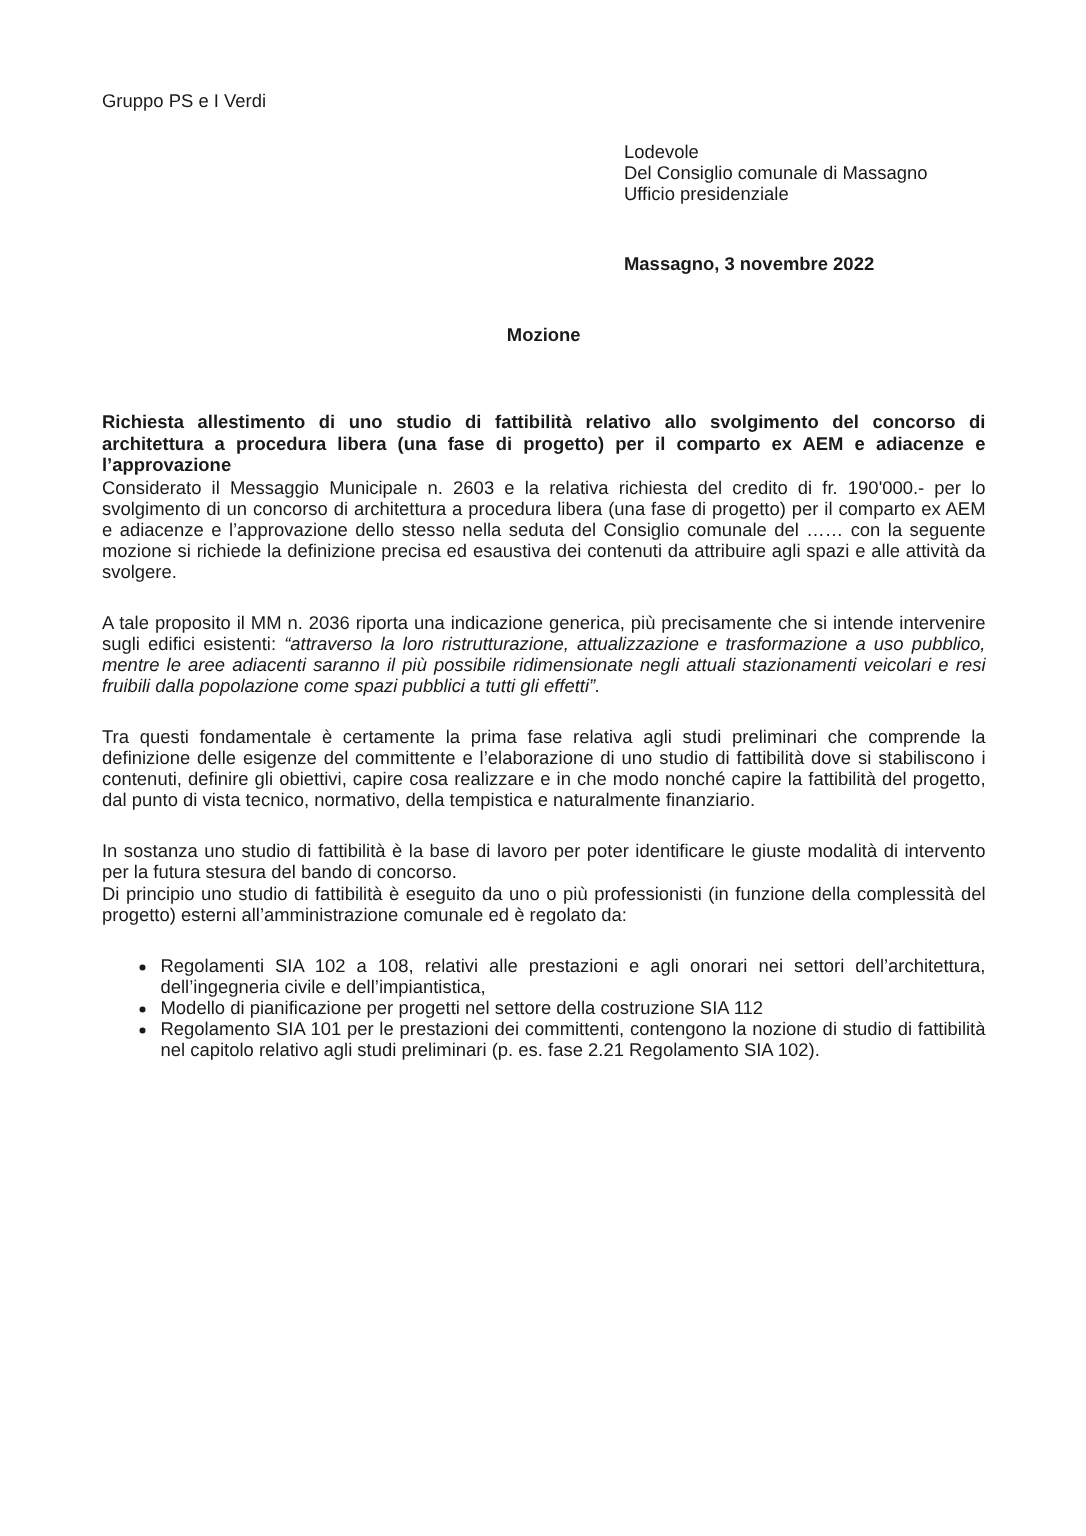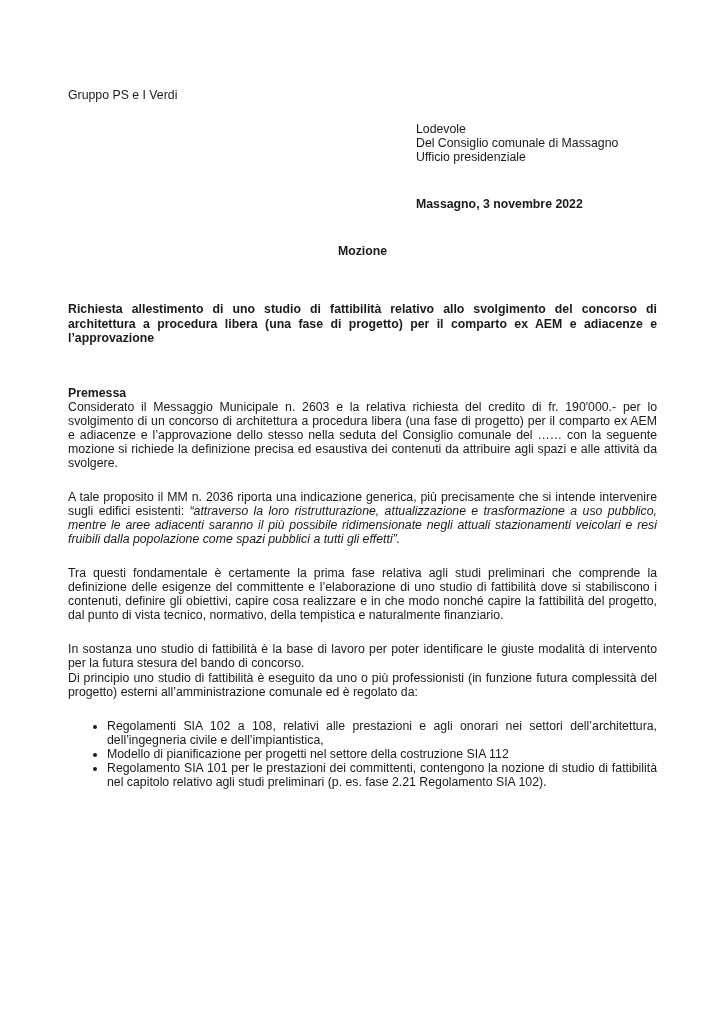--- a/index.html
+++ b/index.html
@@ -6,21 +6,21 @@
   .page {
     position: relative;
     width: 724px;
     height: 800px;
     box-sizing: border-box;
     background: #ffffff;
     color: #1a1a1a;
     font-family: "Liberation Sans", sans-serif;
     font-size: 12.3px;
     line-height: 14px;
-    padding: 88px 67px 0 68px;
+    padding: 60px 67px 0 68px;
     overflow: hidden;
   }
   .sender { text-align: left; }
   .recipient { margin-left: 348px; margin-top: 20px; }
   .dateline { margin-left: 348px; margin-top: 33px; font-weight: bold; }
   .doc-type { margin-top: 33px; font-weight: bold; text-align: center; }
   .doc-title {
     margin-top: 44px;
     font-weight: bold;
     text-align: justify;
@@ -51,35 +51,34 @@
     <div>Ufficio presidenziale</div>
   </div>
 
   <div class="dateline">Massagno, 3 novembre 2022</div>
 
   <div class="doc-type">Mozione</div>
 
   <div class="doc-title">Richiesta allestimento di uno studio di fattibilità relativo allo svolgimento del concorso di architettura a procedura libera (una fase di progetto) per il comparto ex AEM e adiacenze e l’approvazione</div>
 
   <div>
-    <div class="section-heading">Premessa</div>
 
     <p class="body-par">Considerato il Messaggio Municipale n. 2603 e la relativa richiesta del credito di fr. 190'000.- per lo svolgimento di un concorso di architettura a procedura libera (una fase di progetto) per il comparto ex AEM e adiacenze e l’approvazione dello stesso nella seduta del Consiglio comunale del …… con la seguente mozione si richiede la definizione precisa ed esaustiva dei contenuti da attribuire agli spazi e alle attività da svolgere.</p>
 
     <p class="body-par"><span>A tale proposito il MM n. 2036 riporta una indicazione generica, più precisamente che si intende intervenire sugli edifici esistenti: </span><span class="quote-italic">“attraverso la loro ristrutturazione, attualizzazione e trasformazione a uso pubblico, mentre le aree adiacenti saranno il più possibile ridimensionate negli attuali stazionamenti veicolari e resi fruibili dalla popolazione come spazi pubblici a tutti gli effetti”.</span></p>
 
 
     <p class="body-par">Tra questi fondamentale è certamente la prima fase relativa agli studi preliminari che comprende la definizione delle esigenze del committente e l’elaborazione di uno studio di fattibilità dove si stabiliscono i contenuti, definire gli obiettivi, capire cosa realizzare e in che modo nonché capire la fattibilità del progetto, dal punto di vista tecnico, normativo, della tempistica e naturalmente finanziario.</p>
 
     <p class="body-par no-gap">In sostanza uno studio di fattibilità è la base di lavoro per poter identificare le giuste modalità di intervento per la futura stesura del bando di concorso.</p>
   </div>
 
   <div>
 
-    <p class="body-par">Di principio uno studio di fattibilità è eseguito da uno o più professionisti (in funzione futura complessità del progetto) esterni all’amministrazione comunale ed è regolato da:</p>
+    <p class="body-par">Di principio uno studio di fattibilità è eseguito da uno o più professionisti (in funzione della complessità del progetto) esterni all’amministrazione comunale ed è regolato da:</p>
 
     <ul class="bullet-list">
       <li>Regolamenti SIA 102 a 108, relativi alle prestazioni e agli onorari nei settori dell’architettura, dell’ingegneria civile e dell’impiantistica,</li>
       <li>Modello di pianificazione per progetti nel settore della costruzione SIA 112</li>
       <li>Regolamento SIA 101 per le prestazioni dei committenti, contengono la nozione di studio di fattibilità nel capitolo relativo agli studi preliminari (p. es. fase 2.21 Regolamento SIA 102).</li>
     </ul>
   </div>
 
 </div>
 

